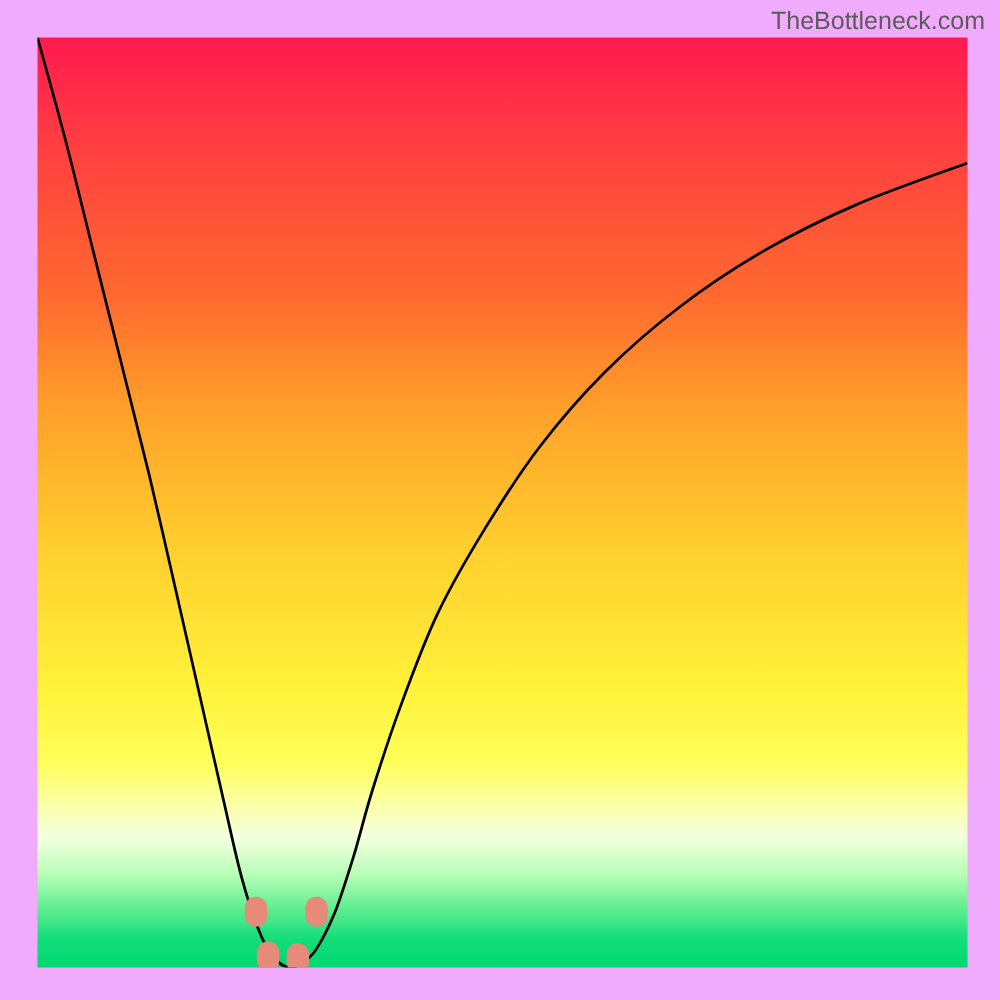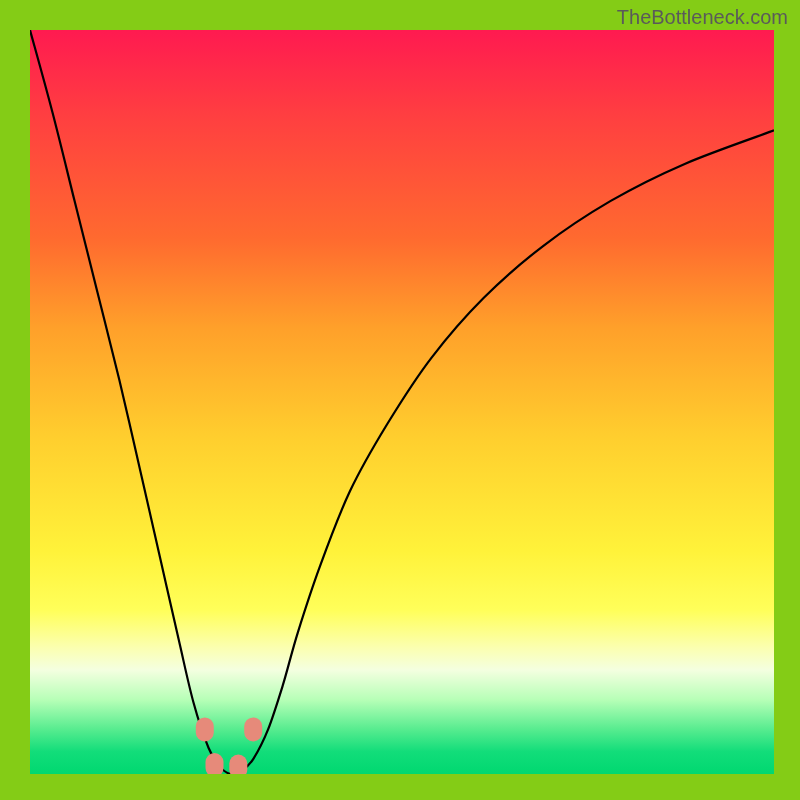--- a/index.html
+++ b/index.html
@@ -1,20 +1,20 @@
 <!DOCTYPE html>
 <html><head>
 <meta charset="utf-8">
 <style>
   * { margin: 0; padding: 0; box-sizing: border-box; }
   html, body { width: 800px; height: 800px; overflow: hidden; background: #000; }
   .outer {
     width: 800px;
     height: 800px;
-    background: #84cc16;
+    background: #f0abfc;
     position: relative;
   }
   .watermark {
     position: absolute;
     top: 6px;
     right: 12px;
     font-family: Arial, Helvetica, sans-serif;
     font-size: 20px;
     color: #5a5a5a;
     z-index: 10;

